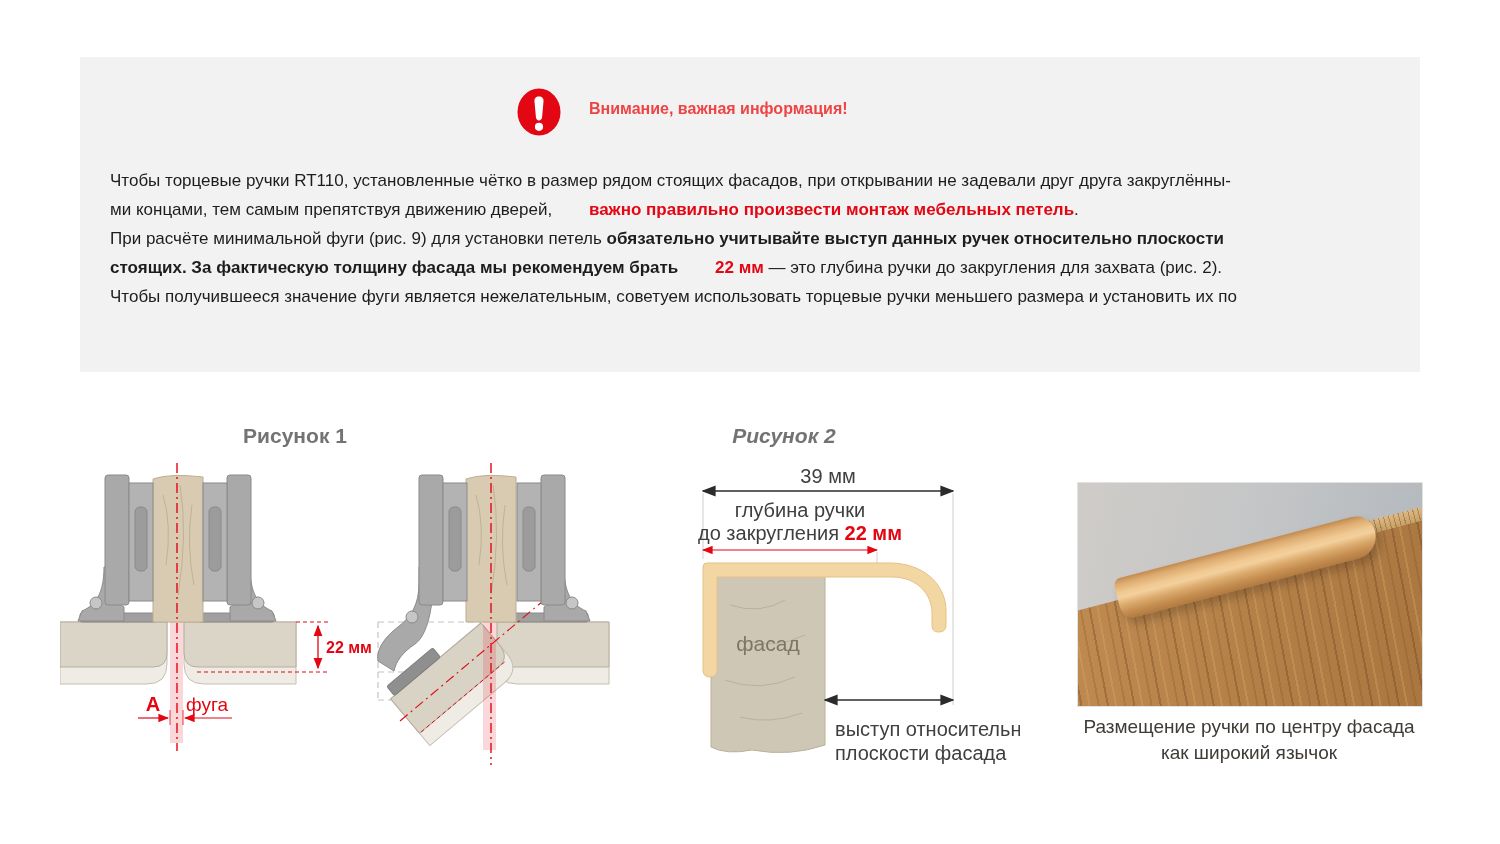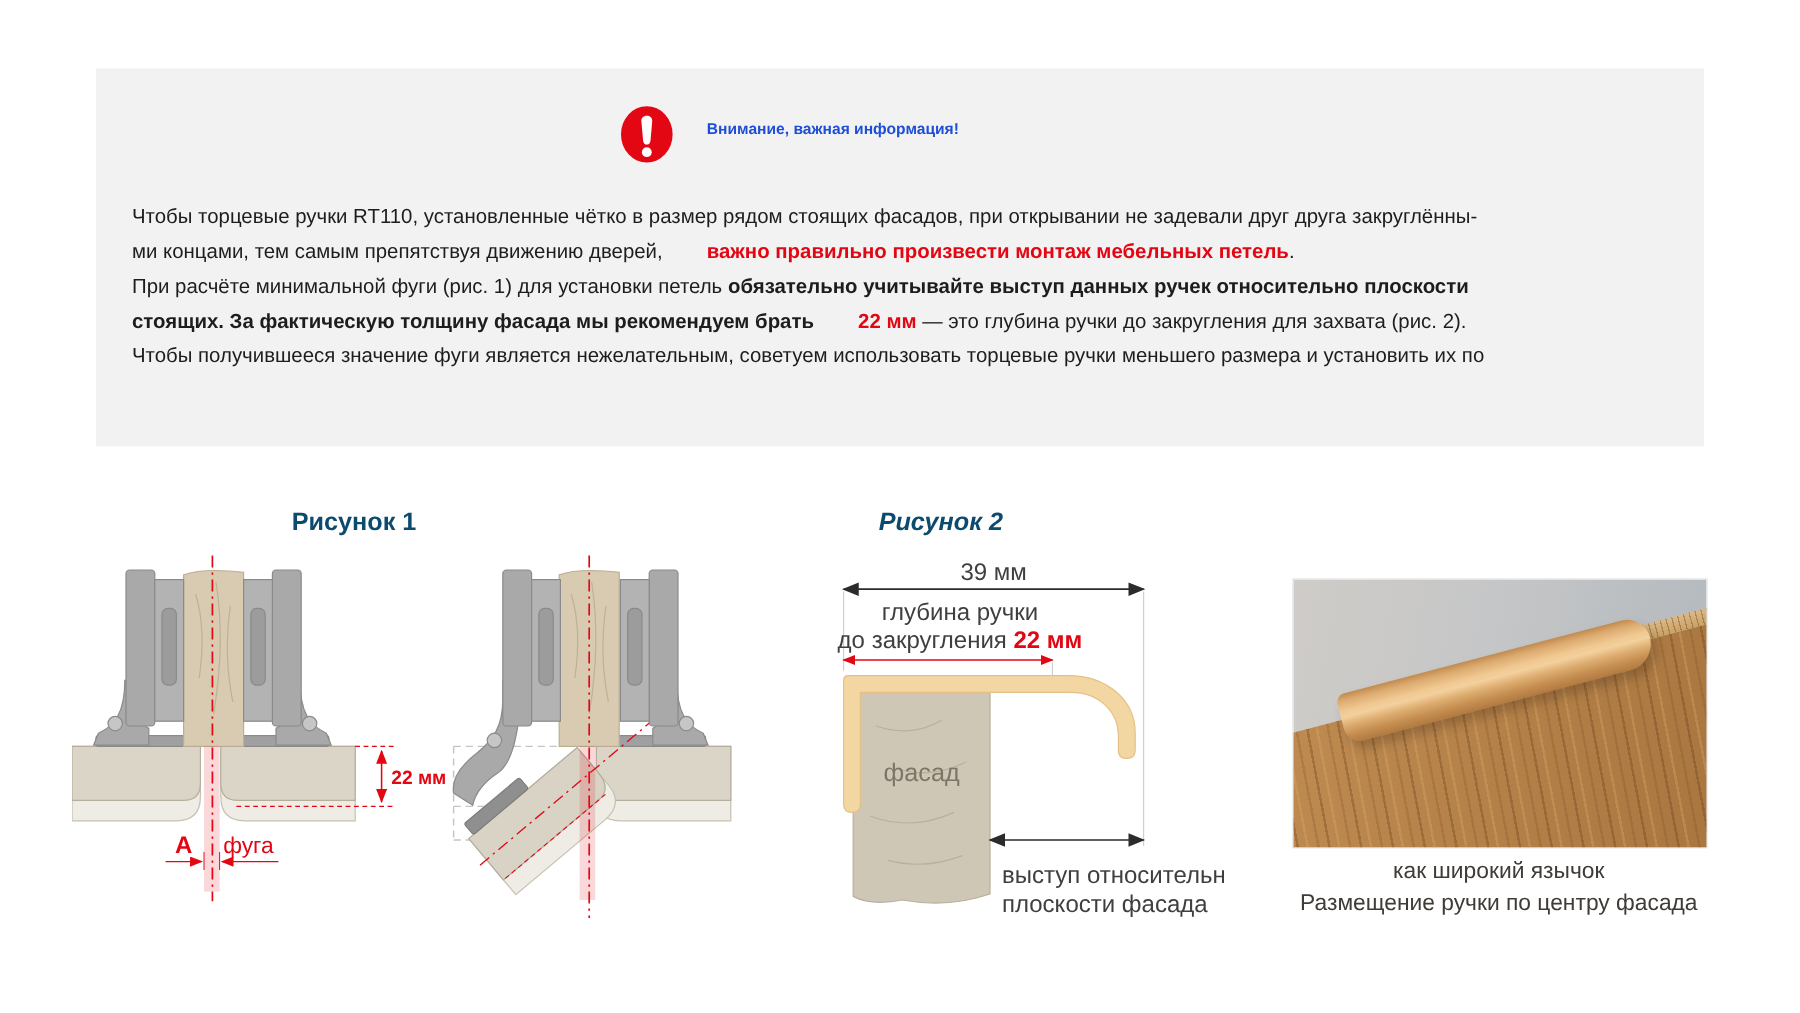--- a/index.html
+++ b/index.html
@@ -1,26 +1,26 @@
 <!DOCTYPE html>
 <html><head>
 <meta charset="utf-8">
 <style>
   html,body{margin:0;padding:0;background:#fff;}
   .page{position:relative;width:1500px;height:844px;background:#ffffff;overflow:hidden;
         font-family:"Liberation Sans",sans-serif;color:#1c1c1c;}
   .warn-box{position:absolute;left:80px;top:57px;width:1340px;height:315px;background:#f2f2f2;}
   .warn-head{position:absolute;left:517px;top:88px;width:600px;height:50px;}
   .warn-icon{position:absolute;left:0;top:0;}
-  .warn-title{position:absolute;left:72px;top:12px;font-size:13px;font-weight:700;color:#1d4ed8;}
+  .warn-title{position:absolute;left:72px;top:12px;font-size:16px;font-weight:700;color:#ef4444;}
   .intro{position:absolute;left:110px;top:166px;width:1295px;font-size:17px;line-height:29px;color:#1d1d1d;}
   .intro .ln{white-space:nowrap;height:29px;}
   .t-redb{color:#e30613;font-weight:700;margin-left:32px;}
   .t-b{font-weight:700;}
-  .figcap{position:absolute;top:424px;font-size:21px;font-weight:700;color:#0c4a6e;text-align:center;}
+  .figcap{position:absolute;top:424px;font-size:21px;font-weight:700;color:#737373;text-align:center;}
   .cap1{left:160px;width:270px;}
   .cap2{left:668px;width:232px;font-style:italic;}
   .cap3{left:1110px;width:272px;}
   .figsvg{position:absolute;}
   svg text{font-family:"Liberation Sans",sans-serif;}
   
   .photo{position:absolute;left:1077px;top:482px;width:344px;height:223px;overflow:hidden;
          border:1px solid #e2e2e2;background:linear-gradient(100deg,#cfccc8 0%,#c5c6c7 45%,#b2b8bd 100%);}
   .wood{position:absolute;left:-40px;top:138px;width:620px;height:320px;
         transform:rotate(-14.7deg);transform-origin:0 0;
@@ -51,21 +51,21 @@
       <ellipse cx="22" cy="24" rx="21.5" ry="23.5" fill="#e30613"></ellipse>
       <path d="M22,8.5 C25.2,8.5 26.8,10.5 26.5,13.5 L25.1,29 C24.9,31.3 23.6,32.5 22,32.5 C20.4,32.5 19.1,31.3 18.9,29 L17.5,13.5 C17.2,10.5 18.8,8.5 22,8.5 Z" fill="#ffffff"></path>
       <circle cx="22" cy="38.8" r="4.1" fill="#ffffff"></circle>
     </svg>
     <div class="warn-title">Внимание, важная информация!</div>
   </div>
 
   <div class="intro">
     <div class="ln"><span>Чтобы  торцевые ручки RT110, установленные чётко в размер рядом стоящих фасадов, при открывании не задевали друг друга закруглённы-</span></div>
     <div class="ln"><span>ми концами, тем самым препятствуя движению дверей, </span><span class="t-redb">важно правильно произвести монтаж мебельных петель</span><span>.</span></div>
-    <div class="ln"><span>При расчёте минимальной фуги (рис. 1) для установки петель </span><span class="t-b">обязательно учитывайте выступ данных ручек относительно плоскости</span></div>
+    <div class="ln"><span>При расчёте минимальной фуги (рис. 9) для установки петель </span><span class="t-b">обязательно учитывайте выступ данных ручек относительно плоскости</span></div>
     <div class="ln"><span class="t-b">стоящих. За фактическую толщину фасада мы рекомендуем брать </span><span class="t-redb">22 мм</span><span> — это глубина ручки до закругления для захвата (рис. 2).</span></div>
     <div class="ln"><span>Чтобы получившееся значение фуги является нежелательным, советуем использовать торцевые ручки меньшего размера и установить их по</span></div>
   </div>
 
   <div class="figcap cap1">Рисунок 1</div>
   <div class="figcap cap2">Рисунок 2</div>
 
   <svg class="figsvg" style="left:60px;top:455px;" width="580" height="345" viewBox="0 0 580 345">
     <defs>
       <marker id="ar" markerWidth="9" markerHeight="7" refX="8" refY="3.5" orient="auto-start-reverse">
@@ -186,17 +186,17 @@
     <text x="145" y="305" font-size="20" fill="#3f3f3f">плоскости фасада</text>
   </svg>
 
   <div class="photo">
     <div class="wood">
       <div class="wood-top"></div>
     </div>
     <div class="handle3"></div>
   </div>
   <div class="photo-cap">
+    <div>Размещение ручки по центру фасада</div>
     <div>как широкий язычок</div>
-    <div>Размещение ручки по центру фасада</div>
   </div>
 
 </div>
 
 </body></html>

